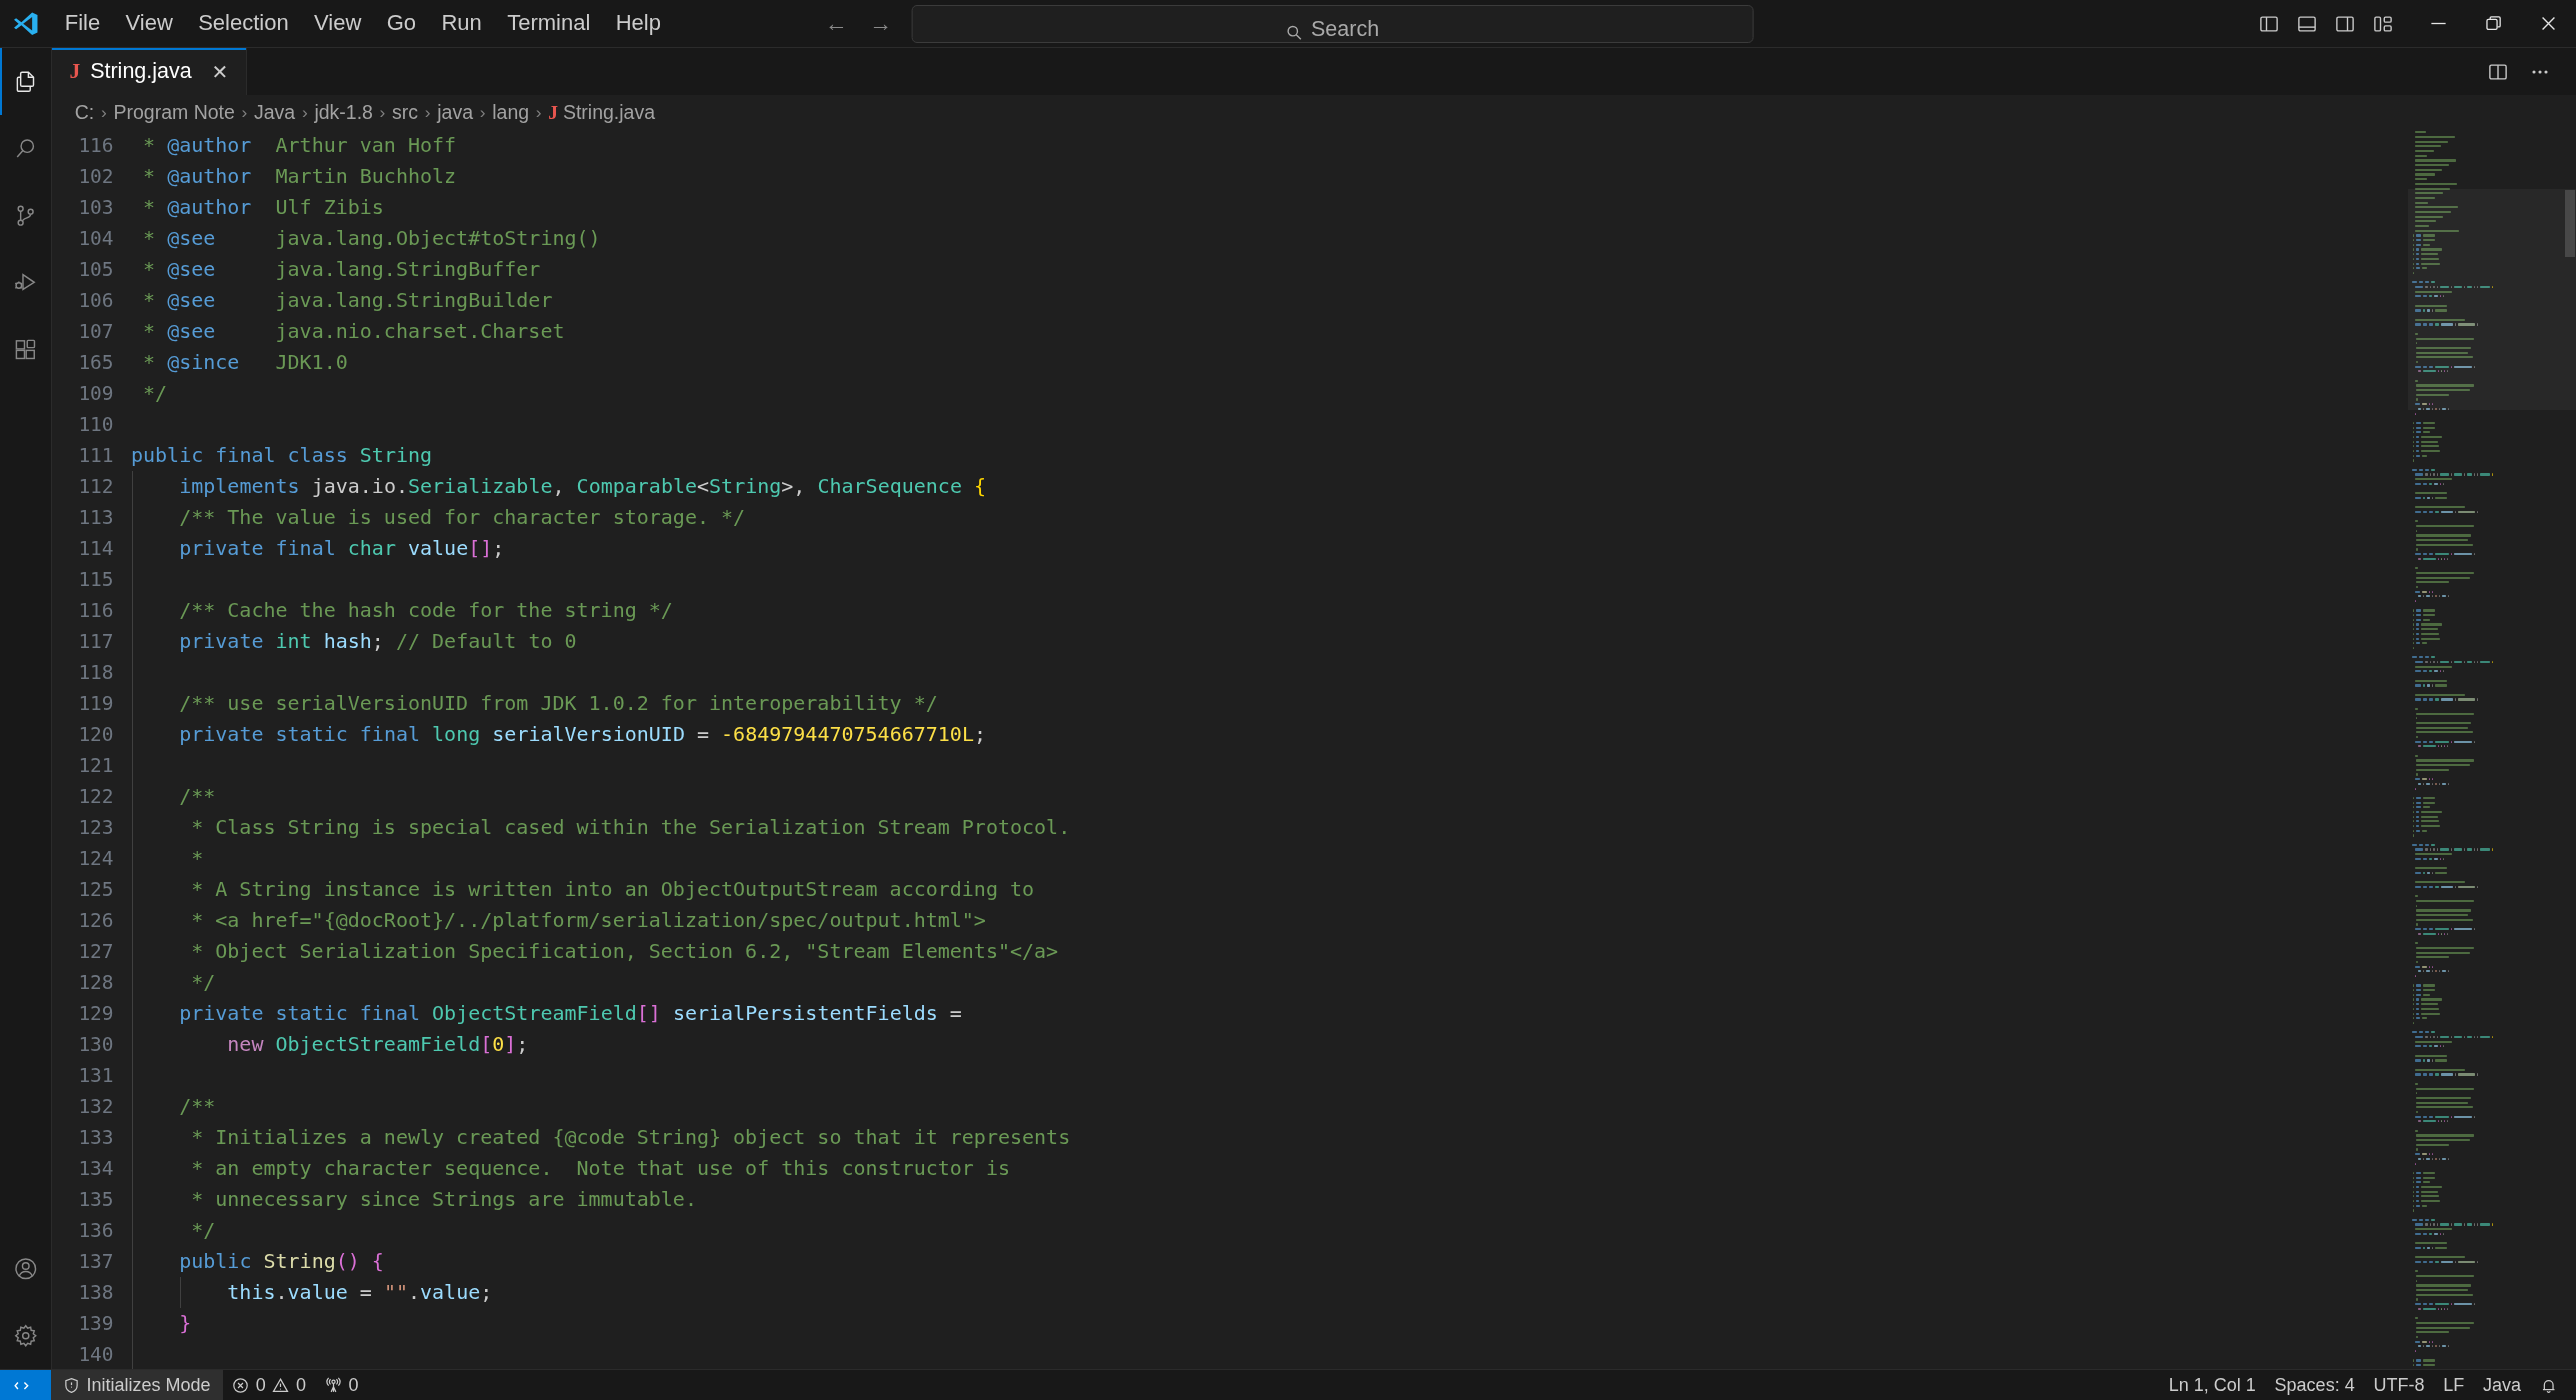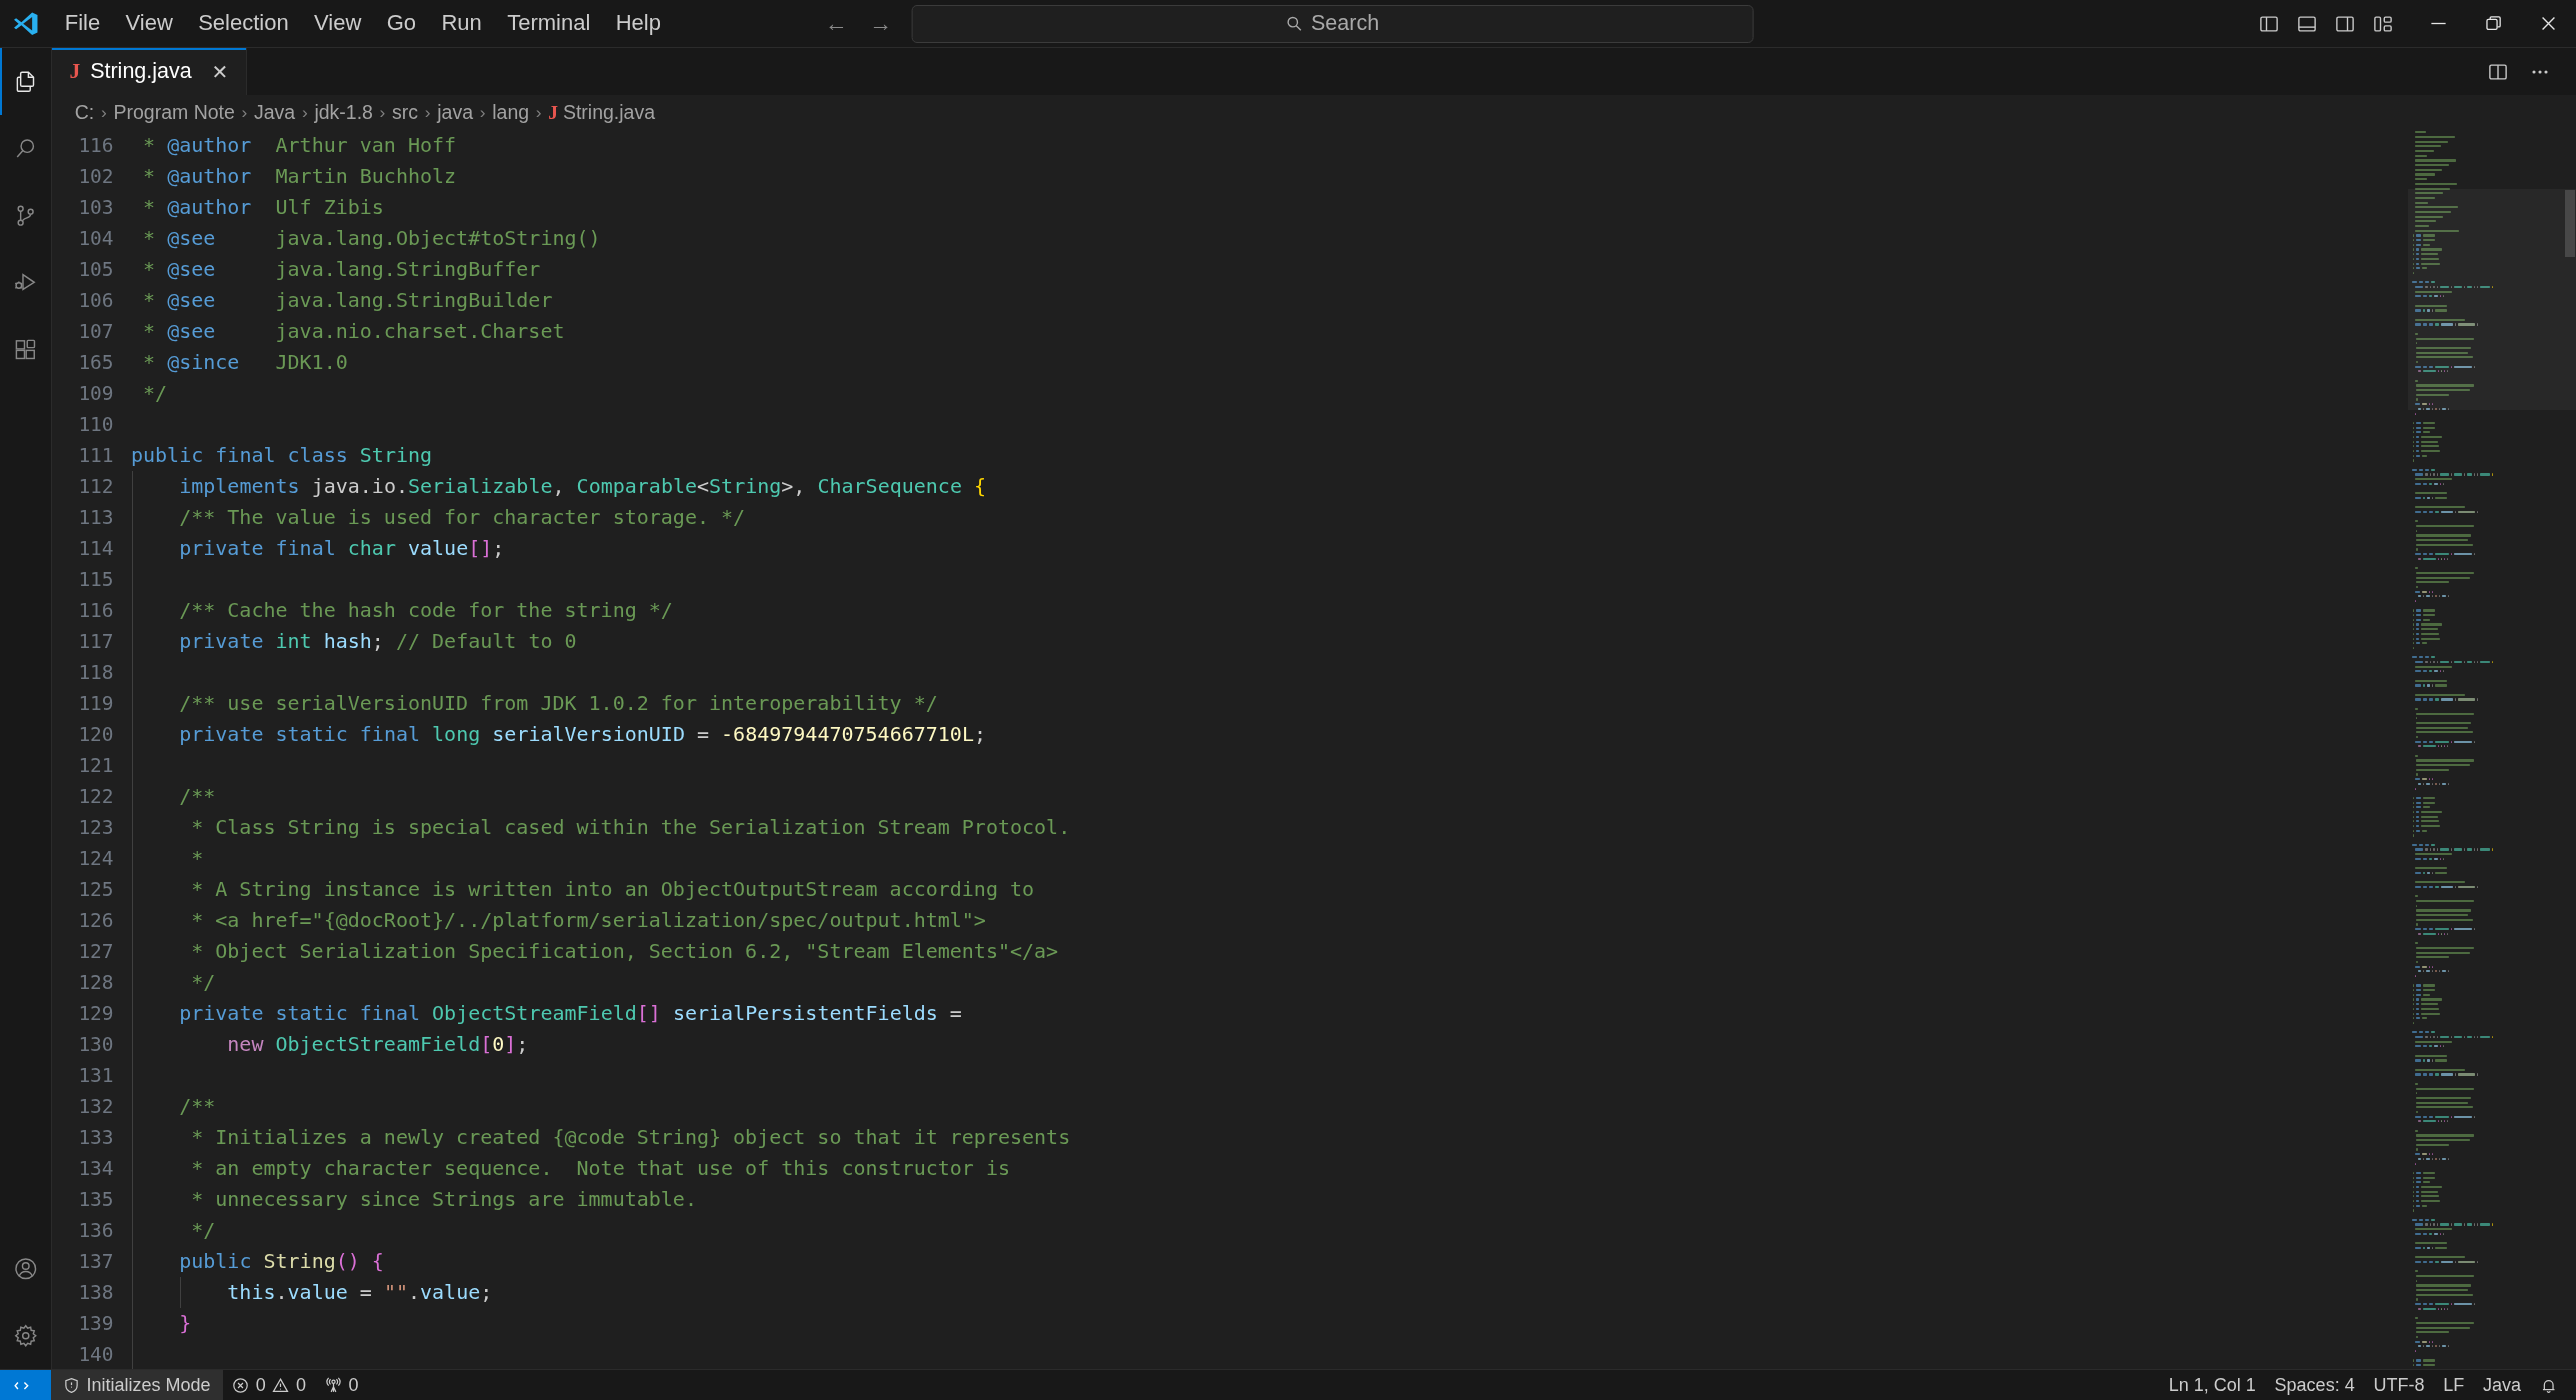--- a/index.html
+++ b/index.html
@@ -25,21 +25,21 @@
     border-radius:3.4px; cursor:pointer; white-space:nowrap;
   }
 
   #cmdcenter-wrap {
     position:absolute; left:50%; transform:translateX(-50%);
     display:flex; align-items:center; gap:17.4px;
   }
   .navbtn { color:#8a8a8a; font-size:23px; width:27px; text-align:center; cursor:pointer; }
   #cmdcenter {
     width:842px; height:38px; background:#1f1f1f; border:0.7px solid #3b3b3b;
-    border-radius:5.4px; display:flex; align-items:center; justify-content:center;
+    border-radius:5.4px; display:flex; align-items:flex-end; justify-content:center;
     gap:8px; cursor:pointer;
   }
   #cmdcenter .ph { color:#a9a9a9; font-size:21.5px; }
 
   #titlebar-right { margin-left:auto; display:flex; align-items:center; height:100%; }
   .layout-btn {
     width:38px; height:100%; display:flex; align-items:center; justify-content:center;
     cursor:pointer;
   }
   .wbtn {
@@ -113,21 +113,21 @@
   }
 
   
   .t-comment  { color:#6a9955; }
   .t-jdoc-tag { color:#569cd6; }
   .t-keyword  { color:#569cd6; }
   .t-control  { color:#c586c0; }
   .t-type     { color:#4ec9b0; }
   .t-var      { color:#9cdcfe; }
   .t-func     { color:#dcdcaa; }
-  .t-num      { color:#fef9c3; }
+  .t-num      { color:#fde047; }
   .t-str      { color:#ce9178; }
   .t-plain    { color:#cccccc; }
   .t-b1       { color:#ffd700; }
   .t-b2       { color:#da70d6; }
 
   
   #minimap {
     width:168px; flex:0 0 168px; background:#1f1f1f; position:relative; overflow:hidden;
     border-left:0px;
   }

